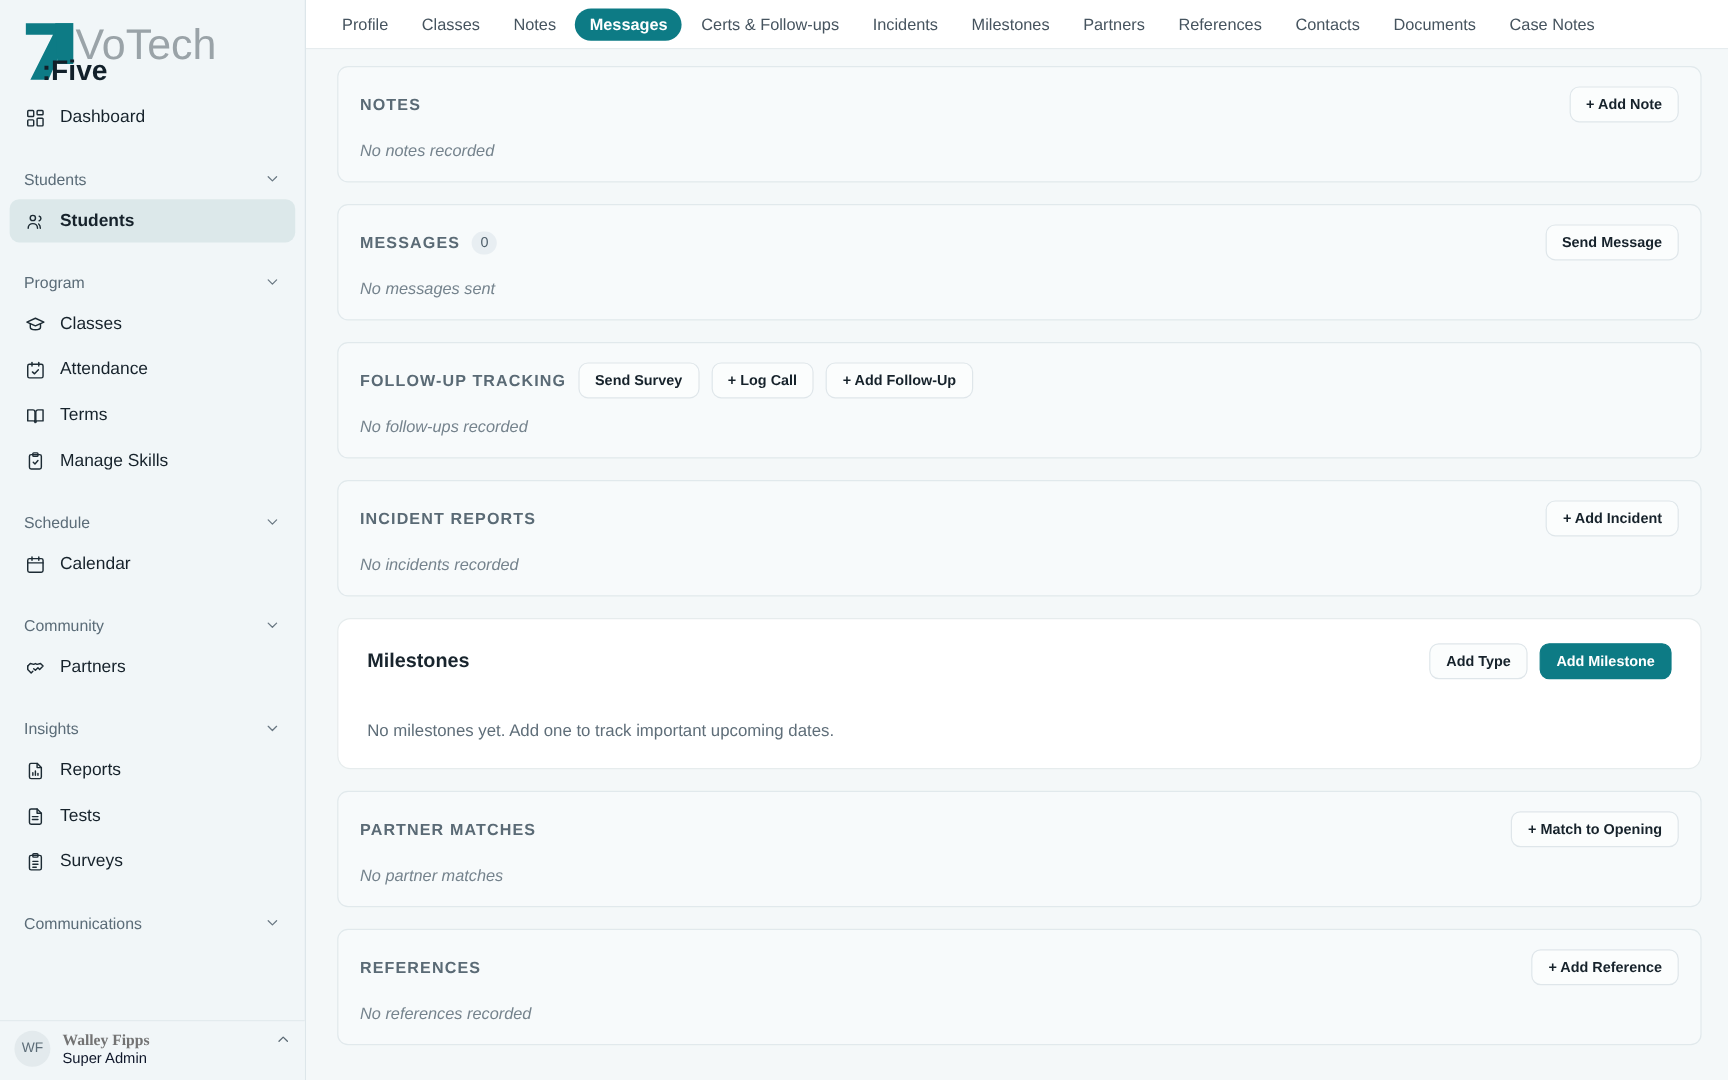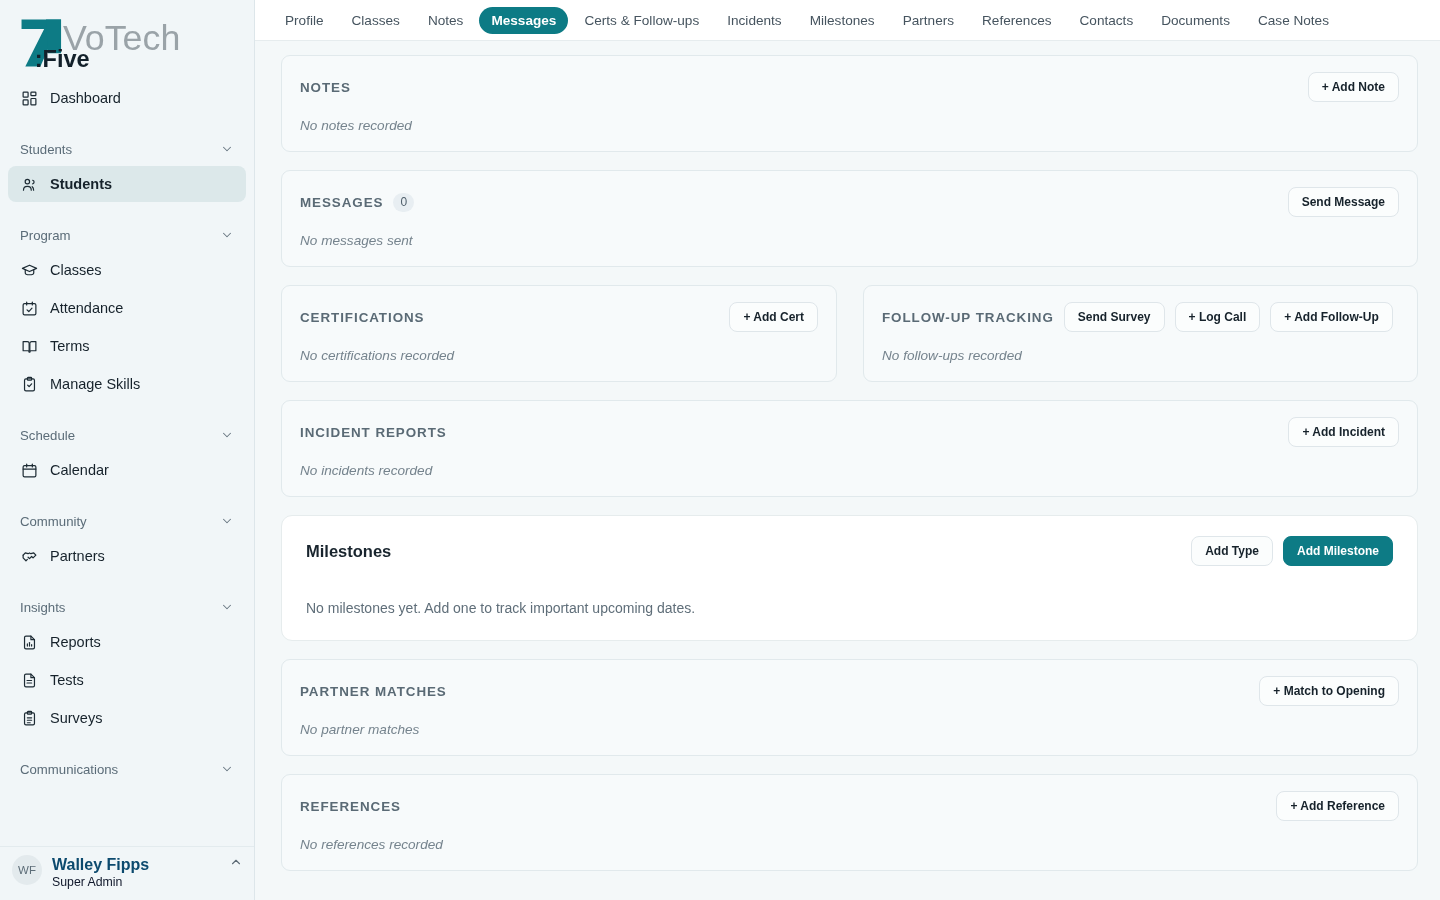--- a/index.html
+++ b/index.html
@@ -52,21 +52,21 @@
     display: flex; gap: 10px;
     cursor: pointer;
   }
   .avatar {
     width: 30px; height: 30px; border-radius: 50%;
     background: #e3eaed; color: #5d6d78;
     display: flex; align-items: center; justify-content: center;
     font-size: 11.5px; flex: 0 0 30px;
   }
   .user-meta { flex: 1 1 auto; line-height: 1.22; }
-  .user-name { font-size: 16px; font-weight: bold; color: #0c4a6e; }
+  .user-name { font-size: 13px; font-weight: bold; color: #737373; font-family: Liberation Serif, serif; }
   .user-role { font-size: 12.3px; color: #0f172a; }
   #user-box .chev svg { width: 14px; height: 14px; stroke: #5c6a75; stroke-width: 1.9; fill: none; stroke-linecap: round; stroke-linejoin: round; }
 
   
   #main { flex: 1 1 auto; height: 900px; display: flex; flex-direction: column; background: #f4f8f9; overflow: hidden; }
 
   #tabbar {
     height: 41px; flex: 0 0 41px;
     display: flex; align-items: center; gap: 4px;
     padding: 0 18px;
@@ -353,31 +353,20 @@
             <span class="count-badge">0</span>
           </div>
           <div class="btn-row">
             <button class="btn">Send Message</button>
           </div>
         </div>
         <div class="empty">No messages sent</div>
       </section>
 
       <div class="two-col">
-        <section class="card left">
-          <div class="card-head">
-            <div class="card-head-left">
-              <span class="card-title">CERTIFICATIONS</span>
-            </div>
-            <div class="btn-row">
-              <button class="btn">+ Add Cert</button>
-            </div>
-          </div>
-          <div class="empty">No certifications recorded</div>
-        </section>
 
         <section class="card">
           <div class="card-head">
             <div class="card-head-left">
               <span class="card-title">FOLLOW-UP TRACKING</span>
               <button class="btn">Send Survey</button>
               <button class="btn">+ Log Call</button>
               <button class="btn">+ Add Follow-Up</button>
             </div>
           </div>

